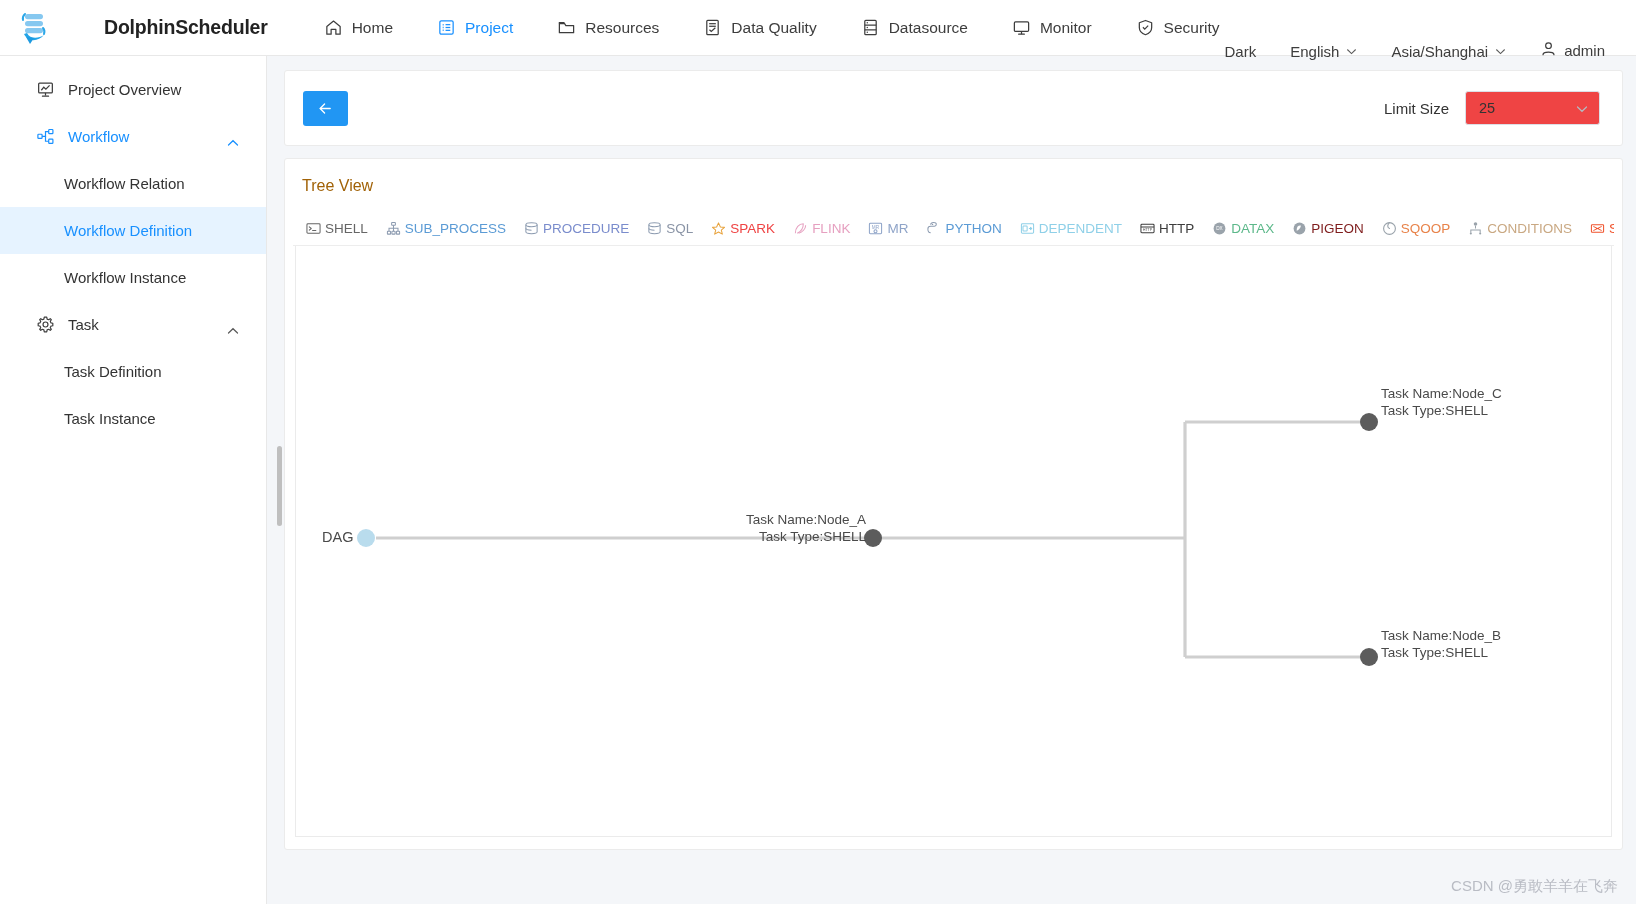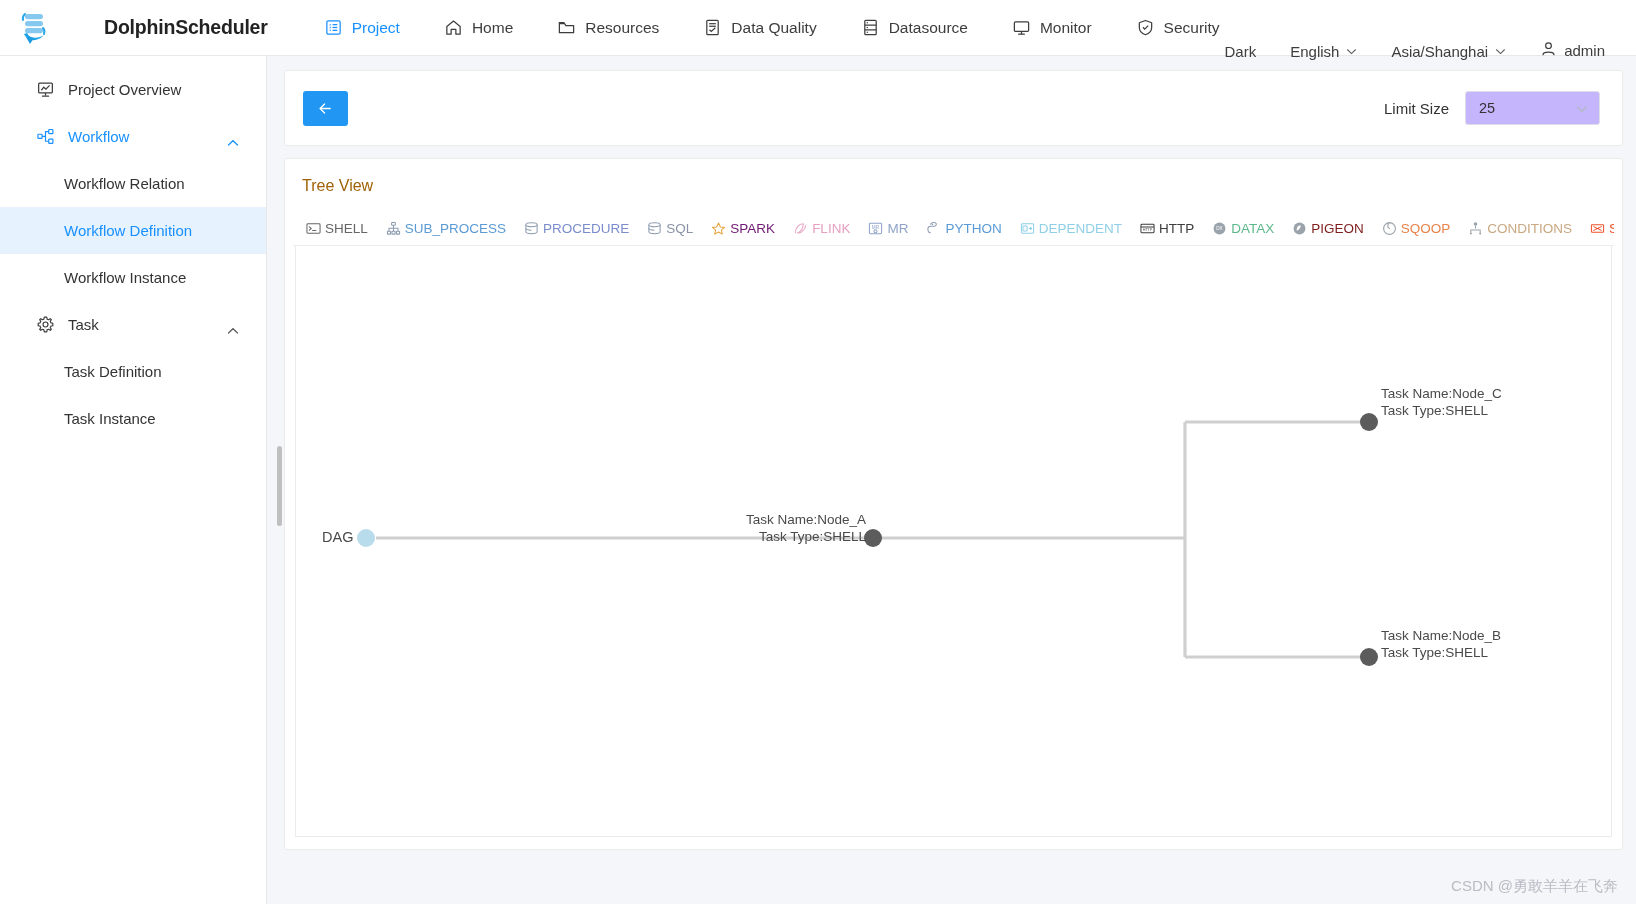--- a/index.html
+++ b/index.html
@@ -100,21 +100,21 @@
   }
   #limit-wrap {
     position: absolute; right: 22px; top: 50%; transform: translateY(-50%);
     display: flex; align-items: center; gap: 16px;
   }
   #limit-label { font-size: 15px; color: #333; white-space: nowrap; }
   #limit-select {
     width: 135px; height: 34px; border: 1px solid #dcdfe6; border-radius: 3px;
     display: flex; align-items: center; justify-content: space-between;
     padding: 0 11px 0 13px; font-size: 14.5px; color: #333; cursor: pointer;
-    background: #c4b5fd;
+    background: #ef4444;
   }
 
   #tree-card {
     margin-top: 12px;
     height: 692px;
     display: flex; flex-direction: column;
     overflow: hidden;
   }
   #tree-title {
     padding: 18px 0 0 17px; font-size: 16px; color: #a16207;
@@ -171,42 +171,42 @@
         <path d="M11 6 A6 6 0 0 0 9 12" stroke="#2aa7e8" stroke-width="2" fill="none" stroke-linecap="round"></path>
         <path d="M29 20 A6 6 0 0 1 30 26" stroke="#2aa7e8" stroke-width="2" fill="none" stroke-linecap="round"></path>
         <path d="M10 26 C14 34 24 34 30 27 C24 31 16 31 13 25 Z" fill="#23a5e8"></path>
         <path d="M12 29 L16 36 L20 30 Z" fill="#1e9ae0"></path>
       </svg>
     </span>
     <span id="brand-name">DolphinScheduler</span>
   </div>
 
   <div class="nav-items">
+    <div class="nav-item">
+      <span class="ico">
+        <svg width="19" height="19" viewBox="0 0 20 20" fill="none" stroke="#3d3d3d" stroke-width="1.3">
+          <path d="M3 9 L10 3.2 L17 9 V17 H12.5 V12 H7.5 V17 H3 Z" stroke-linejoin="round"></path>
+        </svg>
+      </span>
+      <span>Home</span>
+    </div>
+
     <div class="nav-item active">
       <span class="ico">
         <svg width="19" height="19" viewBox="0 0 20 20" fill="none" stroke="#1890ff" stroke-width="1.3">
           <rect x="3" y="3" width="14" height="14" rx="1.5"></rect>
           <line x1="6" y1="7" x2="7" y2="7" stroke-width="1.6"></line>
           <line x1="9" y1="7" x2="14" y2="7"></line>
           <line x1="6" y1="10" x2="7" y2="10" stroke-width="1.6"></line>
           <line x1="9" y1="10" x2="14" y2="10"></line>
           <line x1="6" y1="13" x2="7" y2="13" stroke-width="1.6"></line>
           <line x1="9" y1="13" x2="14" y2="13"></line>
         </svg>
       </span>
       <span>Project</span>
-    </div>
-
-    <div class="nav-item">
-      <span class="ico">
-        <svg width="19" height="19" viewBox="0 0 20 20" fill="none" stroke="#3d3d3d" stroke-width="1.3">
-          <path d="M3 9 L10 3.2 L17 9 V17 H12.5 V12 H7.5 V17 H3 Z" stroke-linejoin="round"></path>
-        </svg>
-      </span>
-      <span>Home</span>
     </div>
 
     <div class="nav-item">
       <span class="ico">
         <svg width="19" height="19" viewBox="0 0 20 20" fill="none" stroke="#3d3d3d" stroke-width="1.3">
           <path d="M2.5 6 H8 L9.3 8 H17.5 V15.5 H2.5 Z" stroke-linejoin="round"></path>
           <path d="M2.5 6 V4.8 H7.2 L8 6"></path>
         </svg>
       </span>
       <span>Resources</span>
@@ -426,21 +426,21 @@
           <span class="lico">
             <svg width="15" height="15" viewBox="0 0 16 16" fill="none" stroke="#8c9bb0" stroke-width="1.1">
               <ellipse cx="8" cy="4" rx="6" ry="2.1"></ellipse>
               <path d="M2 4 V11.5 C2 12.7 4.7 13.6 8 13.6 C11.3 13.6 14 12.7 14 11.5 V4"></path>
               <path d="M2 7.8 C2 9 4.7 9.9 8 9.9"></path>
             </svg>
           </span>
           <span>SQL</span>
         </div>
 
-        <div class="lg" style="color:#701a75">
+        <div class="lg" style="color:#ef4444">
           <span class="lico">
             <svg width="15" height="15" viewBox="0 0 16 16" fill="none" stroke="#e8a33d" stroke-width="1.1">
               <path d="M8 2 L10 6.4 L14.4 6.8 L11 9.7 L12.1 14 L8 11.7 L3.9 14 L5 9.7 L1.6 6.8 L6 6.4 Z" stroke-linejoin="round"></path>
             </svg>
           </span>
           <span>SPARK</span>
         </div>
 
         <div class="lg" style="color:#e6a0c0">
           <span class="lico">

